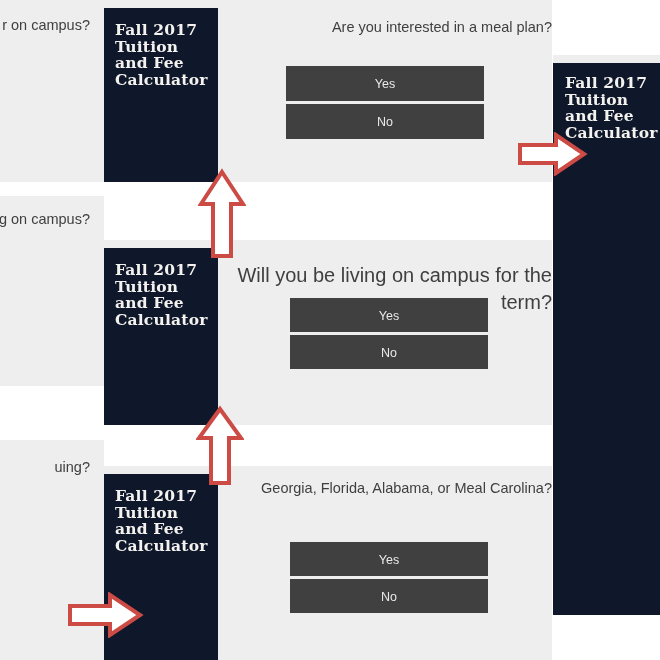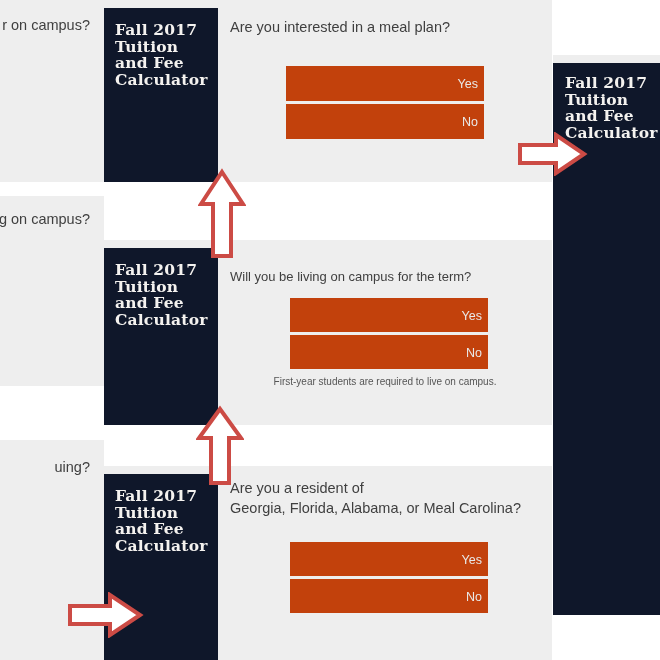--- a/index.html
+++ b/index.html
@@ -28,35 +28,35 @@
   .card .sidebar .brand{
     color:#f4f2ef;
     font-family:"DejaVu Serif", serif;
     font-weight:bold;
     letter-spacing:0.2px;
   }
   .card .body{position:absolute;top:0;right:0;bottom:0;}
   .question{
     position:absolute;
     left:0;right:0;
-    text-align:left;
+    text-align:right;
     color:#3f3f3f;
     line-height:1.35;
     padding-left:12px;
   }
   .btnstack{position:absolute;}
   .optbtn{
     display:block;
     width:100%;
     box-sizing:border-box;
-    background:#c2410c;
+    background:#404040;
     color:#e9e9e9;
     border:0;
     outline:0;
-    text-align:right;
+    text-align:center;
     font-family:"Liberation Sans", sans-serif;
     cursor:pointer;
   }
   .note{
     position:absolute;
     left:0;right:0;
     text-align:center;
     color:#555555;
   }
 
@@ -129,41 +129,39 @@
   <div class="card" id="card-m2">
     <div class="sidebar" style="width:114px;">
       <div class="brand" style="position:absolute;left:11px;top:14px;font-size:15.5px;line-height:16.5px;">
         <div>Fall 2017</div>
         <div>Tuition</div>
         <div>and Fee</div>
         <div>Calculator</div>
       </div>
     </div>
     <div class="body" style="left:114px;width:334px;">
-      <div class="question" style="top:28px;font-size:13px;">Will you be living on campus for the term?</div>
+      <div class="question" style="top:22px;font-size:20px;">Will you be living on campus for the term?</div>
       <div class="btnstack" style="left:72px;top:58px;width:198px;">
         <button class="optbtn" style="height:34px;font-size:12.5px;line-height:34px;margin-bottom:3px;">Yes</button>
         <button class="optbtn" style="height:34px;font-size:12.5px;line-height:34px;">No</button>
       </div>
-      <div class="note" style="top:136px;font-size:10px;">First-year students are required to live on campus.</div>
     </div>
   </div>
 
   <div class="card" id="card-m3">
     <div class="sidebar" style="width:114px;">
       <div class="brand" style="position:absolute;left:11px;top:14px;font-size:15.5px;line-height:16.5px;">
         <div>Fall 2017</div>
         <div>Tuition</div>
         <div>and Fee</div>
         <div>Calculator</div>
       </div>
     </div>
     <div class="body" style="left:114px;width:334px;">
       <div class="question" style="top:13px;font-size:14.5px;">
-        <div>Are you a resident of</div>
         <div>Georgia, Florida, Alabama, or Meal Carolina?</div>
       </div>
       <div class="btnstack" style="left:72px;top:76px;width:198px;">
         <button class="optbtn" style="height:34px;font-size:12.5px;line-height:34px;margin-bottom:3px;">Yes</button>
         <button class="optbtn" style="height:34px;font-size:12.5px;line-height:34px;">No</button>
       </div>
     </div>
   </div>
 
   <div class="card" id="card-r1">

